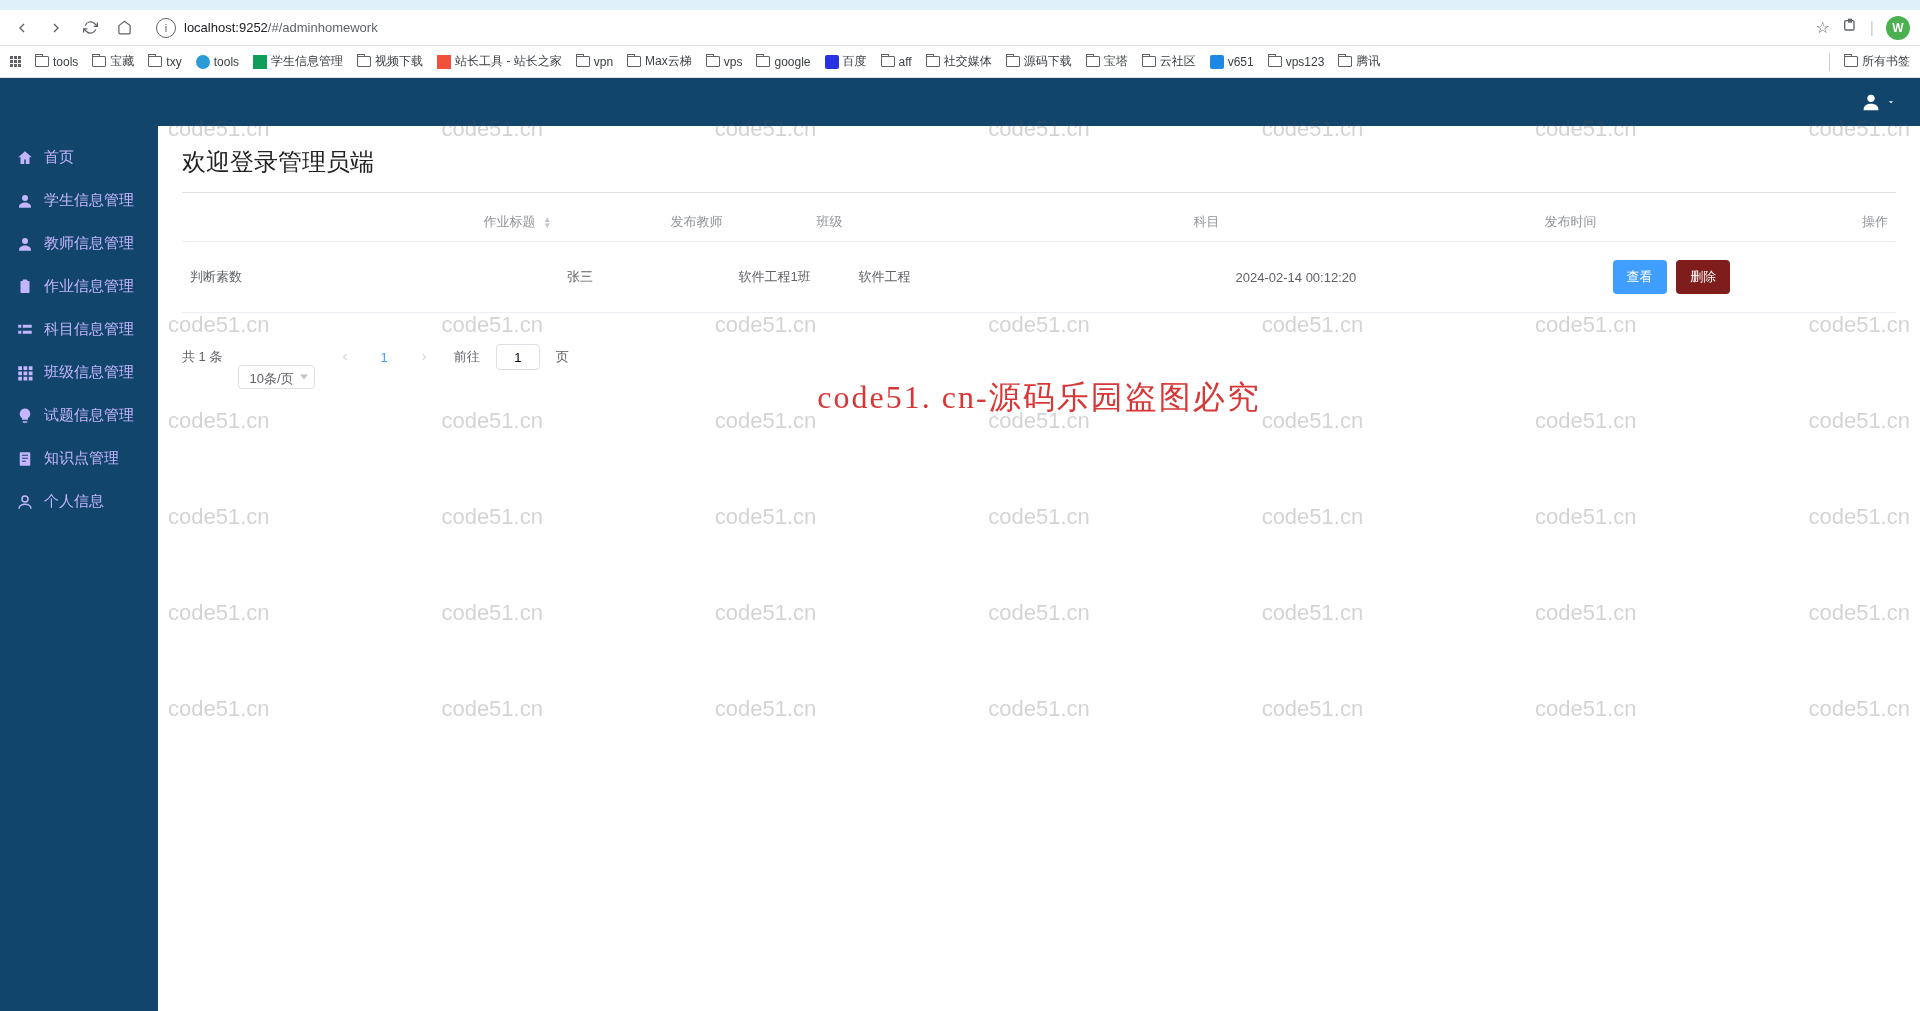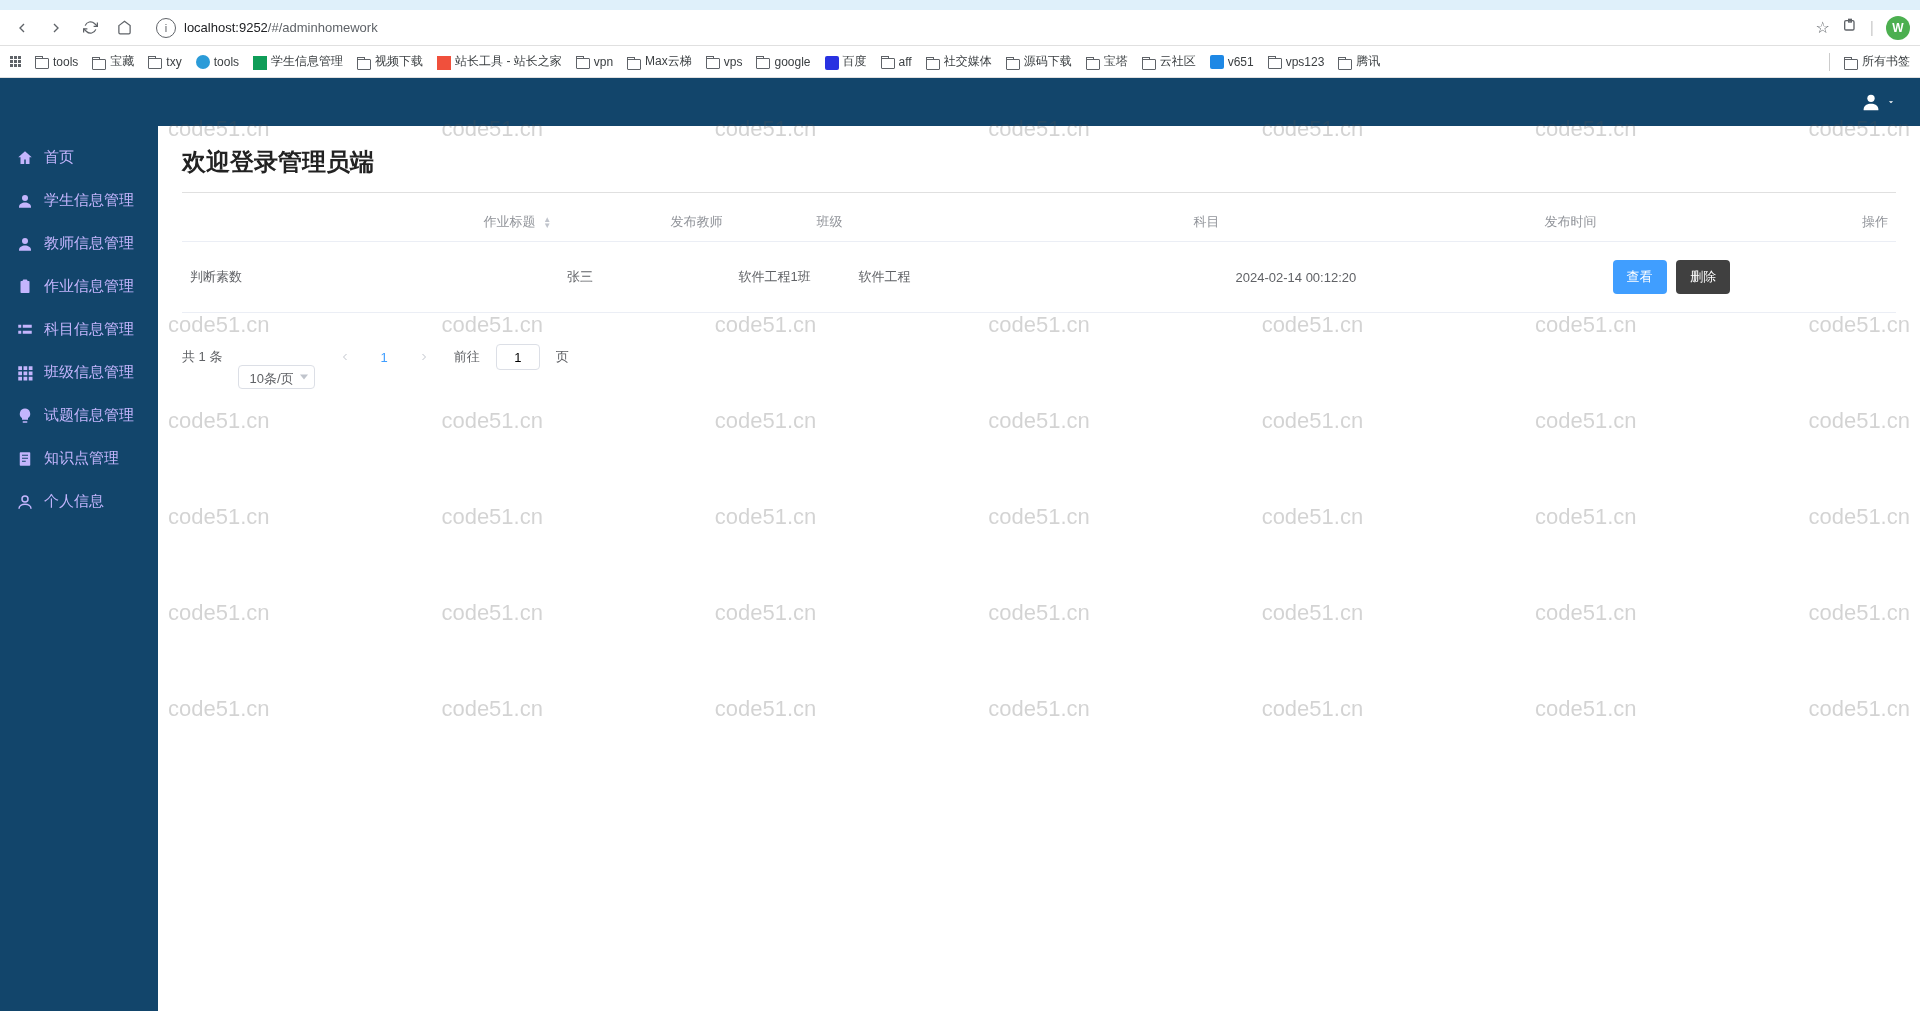--- a/index.html
+++ b/index.html
@@ -11,21 +11,21 @@
 .nav-btn { width: 24px; height: 24px; display: flex; align-items: center; justify-content: center; color: #5f6368; cursor: pointer; border-radius: 50%; }
 .url-prefix { width: 20px; height: 20px; display: flex; align-items: center; justify-content: center; color: #5f6368; border: 1px solid #5f6368; border-radius: 50%; font-size: 11px; margin-right: 8px; }
 .url-bar { flex: 1; height: 28px; display: flex; align-items: center; padding: 0 10px; font-size: 13px; color: #5f6368; border-radius: 14px; }
 .url-bar .host { color: #202124; }
 .toolbar-right { display: flex; align-items: center; gap: 12px; }
 .star-icon, .ext-icon { color: #5f6368; font-size: 16px; }
 .avatar-circle { width: 24px; height: 24px; border-radius: 50%; background: #4caf50; color: #fff; display: flex; align-items: center; justify-content: center; font-size: 12px; font-weight: bold; }
 
 
 .bookmarks-bar { height: 32px; background: #fff; display: flex; align-items: center; padding: 0 10px; gap: 14px; border-bottom: 1px solid #e0e0e0; font-size: 12px; color: #3c4043; }
-.bookmark-item { display: flex; align-items: flex-end; gap: 4px; white-space: nowrap; cursor: pointer; }
+.bookmark-item { display: flex; align-items: center; gap: 4px; white-space: nowrap; cursor: pointer; }
 .folder-icon { width: 14px; height: 11px; border: 1px solid #5f6368; border-radius: 1px; position: relative; }
 .folder-icon::before { content: ""; position: absolute; top: -3px; left: -1px; width: 6px; height: 2px; border: 1px solid #5f6368; border-bottom: none; }
 .grid-icon { display: grid; grid-template-columns: repeat(3,3px); grid-template-rows: repeat(3,3px); gap: 1px; }
 .grid-icon span { background: #5f6368; }
 .bm-small-icon { width: 14px; height: 14px; display: inline-block; }
 .bookmarks-spacer { flex: 1; }
 .bookmarks-divider { width: 1px; height: 18px; background: #ccc; }
 
 
 .app-header { height: 48px; background: #12456b; display: flex; align-items: center; justify-content: flex-end; padding: 0 24px; }
@@ -35,30 +35,30 @@
 
 .app-body { display: flex; height: calc(1011px - 10px - 36px - 32px - 48px); }
 
 
 .sidebar { width: 158px; background: #12456b; color: #c4b5fd; padding-top: 10px; flex-shrink: 0; }
 .sidebar-item { display: flex; align-items: center; gap: 10px; padding: 12px 16px; font-size: 15px; cursor: pointer; }
 .sb-icon { width: 18px; height: 18px; display: flex; align-items: center; justify-content: center; flex-shrink: 0; }
 
 
 .main { flex: 1; padding: 20px 24px; position: relative; }
-.page-title { font-size: 24px; font-weight: bold; color: #222; padding-bottom: 14px; border-bottom: 1px solid #e0e0e0; margin-bottom: 10px; }
+.page-title { font-size: 24px; font-weight: normal; color: #222; padding-bottom: 14px; border-bottom: 1px solid #e0e0e0; margin-bottom: 10px; }
 
 
 .data-table { width: 100%; border-collapse: collapse; }
 .data-table th { text-align: right; font-weight: normal; color: #909399; font-size: 13px; padding: 10px 8px; border-bottom: 1px solid #ebeef5; }
 .data-table td { text-align: left; color: #606266; font-size: 13px; padding: 18px 8px; border-bottom: 1px solid #ebeef5; }
 .sort-caret { display: inline-flex; flex-direction: column; vertical-align: middle; margin-left: 4px; font-size: 8px; color: #c0c4cc; line-height: 6px; }
 .btn { display: inline-block; padding: 8px 14px; border-radius: 4px; color: #fff; font-size: 13px; cursor: pointer; border: none; margin-right: 6px; font-family: Liberation Serif, serif; }
 .btn-view { background: #409eff; }
-.btn-delete { background: #404040; }
+.btn-delete { background: #7f1d1d; }
 
 
 .pagination { display: flex; align-items: center; gap: 16px; margin-top: 12px; font-size: 13px; color: #606266; }
 .page-size-select { border: 1px solid #dcdfe6; border-radius: 4px; padding: 4px 20px 0 10px; position: relative; cursor: pointer; margin-top: 40px; }
 .page-size-select::after { content: ""; position: absolute; right: 6px; top: 50%; width: 0; height: 0; border-left: 4px solid transparent; border-right: 4px solid transparent; border-top: 5px solid #c0c4cc; transform: translateY(-50%); }
 .pager-btn { width: 28px; height: 28px; display: flex; align-items: center; justify-content: center; color: #c0c4cc; cursor: pointer; }
 .pager-num { color: #409eff; font-weight: 500; padding: 0 6px; cursor: pointer; }
 .jump-input { width: 44px; height: 26px; border: 1px solid #dcdfe6; border-radius: 4px; text-align: center; font-size: 13px; }
 
 
@@ -382,20 +382,21 @@
       </div>
       <div class="wm-row" style="margin-top:170px">
         <span>code51.cn</span>
           <span>code51.cn</span>
           <span>code51.cn</span>
           <span>code51.cn</span>
           <span>code51.cn</span>
           <span>code51.cn</span>
           <span>code51.cn</span>
       </div>
+      <div class="wm-center">code51. cn-源码乐园盗图必究</div>
       <div class="wm-row" style="margin-top:70px">
         <span>code51.cn</span>
           <span>code51.cn</span>
           <span>code51.cn</span>
           <span>code51.cn</span>
           <span>code51.cn</span>
           <span>code51.cn</span>
           <span>code51.cn</span>
       </div>
       <div class="wm-row" style="margin-top:70px">

